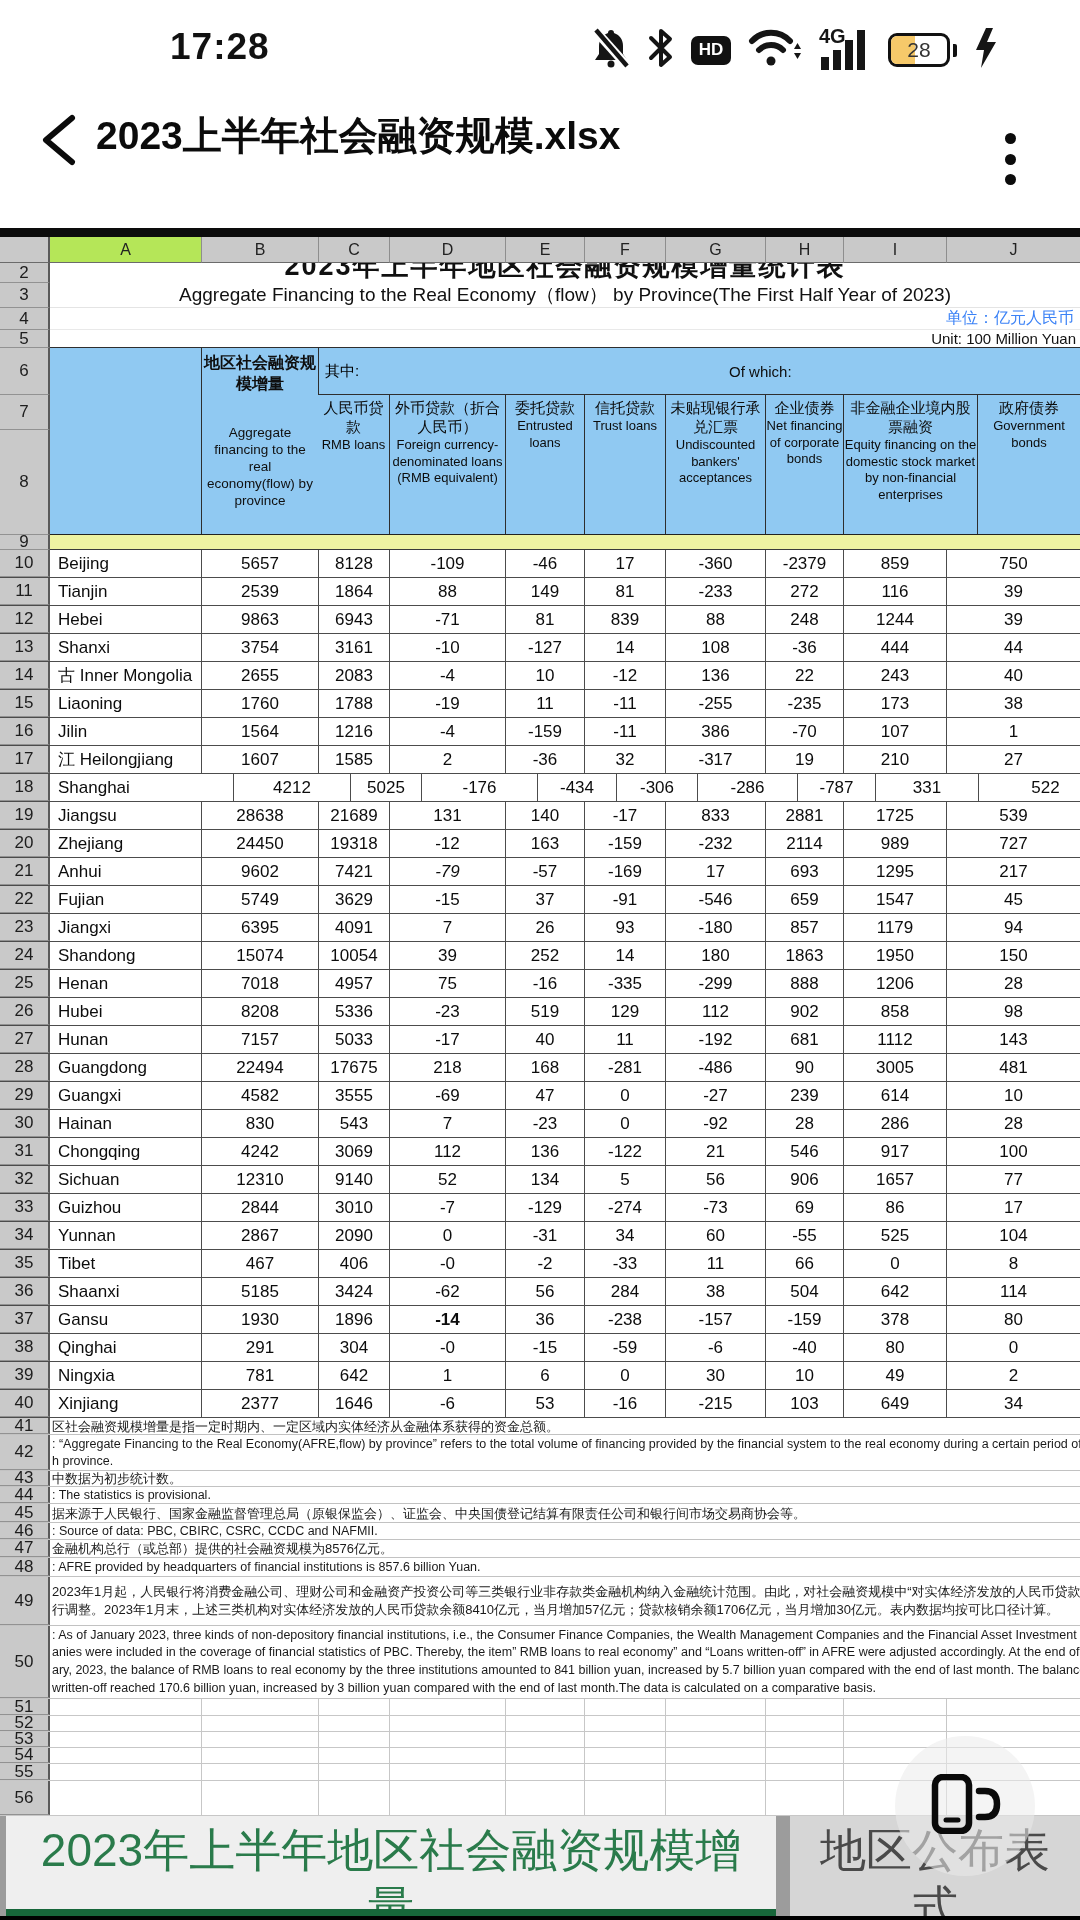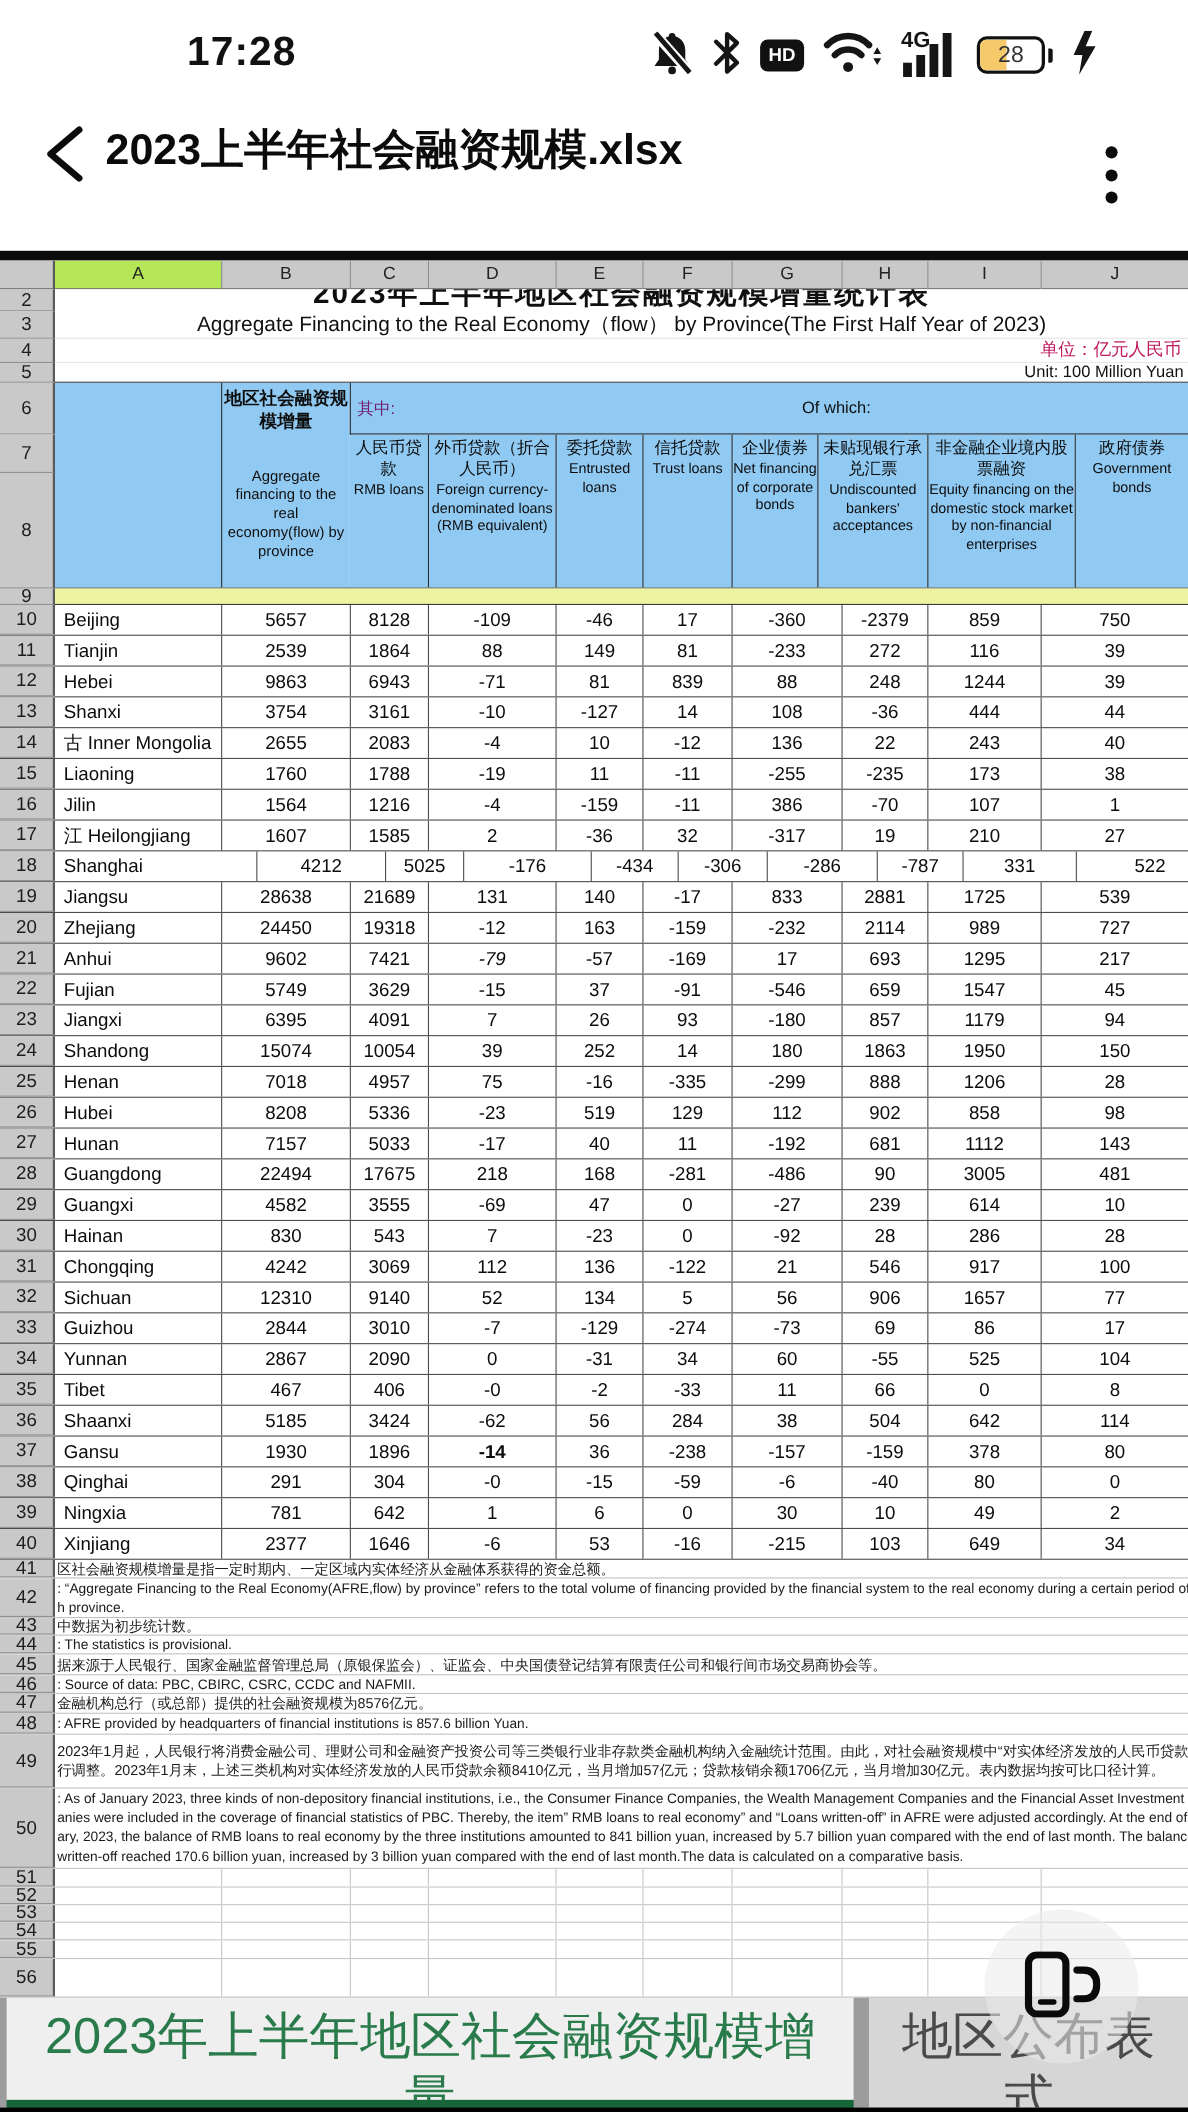--- a/index.html
+++ b/index.html
@@ -26,34 +26,34 @@
   .row{display:flex;width:1080px;box-sizing:border-box;}
   .numc{width:50px;box-sizing:border-box;background:#c9c9c9;border-right:2px solid #5a5a5a;border-bottom:1px solid #929292;display:flex;align-items:center;justify-content:center;font-size:17px;color:#1d1d1d;flex:none;overflow:hidden;}
   .letters{height:26px;}
   .letters .numc{border-bottom:1.5px solid #6b6b6b;}
   .letter{height:26px;box-sizing:border-box;background:#c9c9c9;border-left:1px solid #8e8e8e;border-bottom:1.5px solid #6b6b6b;display:flex;align-items:center;justify-content:center;font-size:16px;color:#222;flex:none;}
   .letter.colA-hl{background:#b5e658;border-left:none;}
   .rc{flex:1;box-sizing:border-box;overflow:hidden;}
   .r2{height:20px;} .r2 .rc{position:relative;background:#fff;}
   .clipped-title{position:absolute;top:-15px;left:0;width:100%;text-align:center;font-size:27px;font-weight:700;color:#101010;letter-spacing:2px;white-space:nowrap;}
   .r3{height:25px;} .r3 .rc{display:flex;align-items:center;justify-content:center;font-size:19px;color:#111;border-bottom:1px solid #e4e4e4;}
-  .r4{height:22px;} .r4 .rc{display:flex;align-items:center;justify-content:flex-end;padding-right:6px;font-size:16px;color:#be185d;border-bottom:1px solid #e9e9e9;}
+  .r4{height:22px;} .r4 .rc{display:flex;align-items:center;justify-content:flex-end;padding-right:6px;font-size:16px;color:#3b82f6;border-bottom:1px solid #e9e9e9;}
   .r5{height:18px;} .r5 .rc{display:flex;align-items:center;justify-content:flex-end;padding-right:4px;font-size:15px;color:#111;border-bottom:1px solid #2e2e2e;}
   
   .hdr{height:187px;}
   .hdr .numcol{width:50px;flex:none;display:flex;flex-direction:column;}
   .hdr .numcol .numc{width:100%;border-right:2px solid #5a5a5a;}
   .hblue{background:#90c9f2;}
   .colA-h{width:151px;flex:none;box-sizing:border-box;}
   .colB-h{width:117px;flex:none;box-sizing:border-box;border-left:1.5px solid #2e2e2e;display:flex;flex-direction:column;}
   .b-cn{height:50px;display:flex;align-items:center;justify-content:center;text-align:center;font-size:16px;font-weight:700;color:#0e0e0e;line-height:21px;}
   .b-en{flex:1;display:flex;align-items:center;justify-content:center;text-align:center;font-size:13.5px;color:#101010;line-height:17px;padding:0 3px;}
   .cj{width:762px;flex:none;display:flex;flex-direction:column;}
   .cj-top{height:47px;box-sizing:border-box;border-left:1.5px solid #2e2e2e;border-bottom:1.5px solid #2e2e2e;position:relative;display:flex;align-items:center;}
-  .qz{margin-left:6px;font-size:15px;color:#701a75;}
+  .qz{margin-left:6px;font-size:15px;color:#000000;}
   .ofw{position:absolute;left:58%;top:50%;transform:translate(-50%,-50%);font-size:15px;color:#0e0e0e;}
   .cj-cols{flex:1;display:flex;}
   .hcell{box-sizing:border-box;border-left:1.5px solid #2e2e2e;flex:none;display:flex;flex-direction:column;align-items:center;justify-content:flex-start;padding-top:3px;text-align:center;}
   .hcell:first-child{border-left:none;}
   .h-cn{font-size:15px;color:#0c0c0c;line-height:19px;}
   .h-en{font-size:13px;color:#0c0c0c;line-height:16.5px;margin-top:1px;}
   .hdr-bottom{border-bottom:1.5px solid #222;}
   .r9{height:15px;} .r9 .rc{background:#eef3a2;border-bottom:1.5px solid #3a3a3a;}
   
   .drow{height:28px;border-bottom:1.5px solid #4c4c4c;}
@@ -207,27 +207,27 @@
               <div class="h-en">Foreign currency-denominated loans (RMB equivalent)</div>
             </div>
             <div class="hcell hblue" style="width: 79px;">
               <div class="h-cn">委托贷款</div>
               <div class="h-en">Entrusted loans</div>
             </div>
             <div class="hcell hblue" style="width: 81px;">
               <div class="h-cn">信托贷款</div>
               <div class="h-en">Trust loans</div>
             </div>
+            <div class="hcell hblue" style="width: 100px;">
+              <div class="h-cn">未贴现银行承兑汇票</div>
+              <div class="h-en">Undiscounted bankers' acceptances</div>
+            </div>
             <div class="hcell hblue" style="width: 78px;">
               <div class="h-cn">企业债券</div>
               <div class="h-en">Net financing of corporate bonds</div>
-            </div>
-            <div class="hcell hblue" style="width: 100px;">
-              <div class="h-cn">未贴现银行承兑汇票</div>
-              <div class="h-en">Undiscounted bankers' acceptances</div>
             </div>
             <div class="hcell hblue" style="width: 134px;">
               <div class="h-cn">非金融企业境内股票融资</div>
               <div class="h-en">Equity financing on the domestic stock market by non-financial enterprises</div>
             </div>
             <div class="hcell hblue" style="width: 103px;">
               <div class="h-cn">政府债券</div>
               <div class="h-en">Government bonds</div>
             </div>
           </div>

